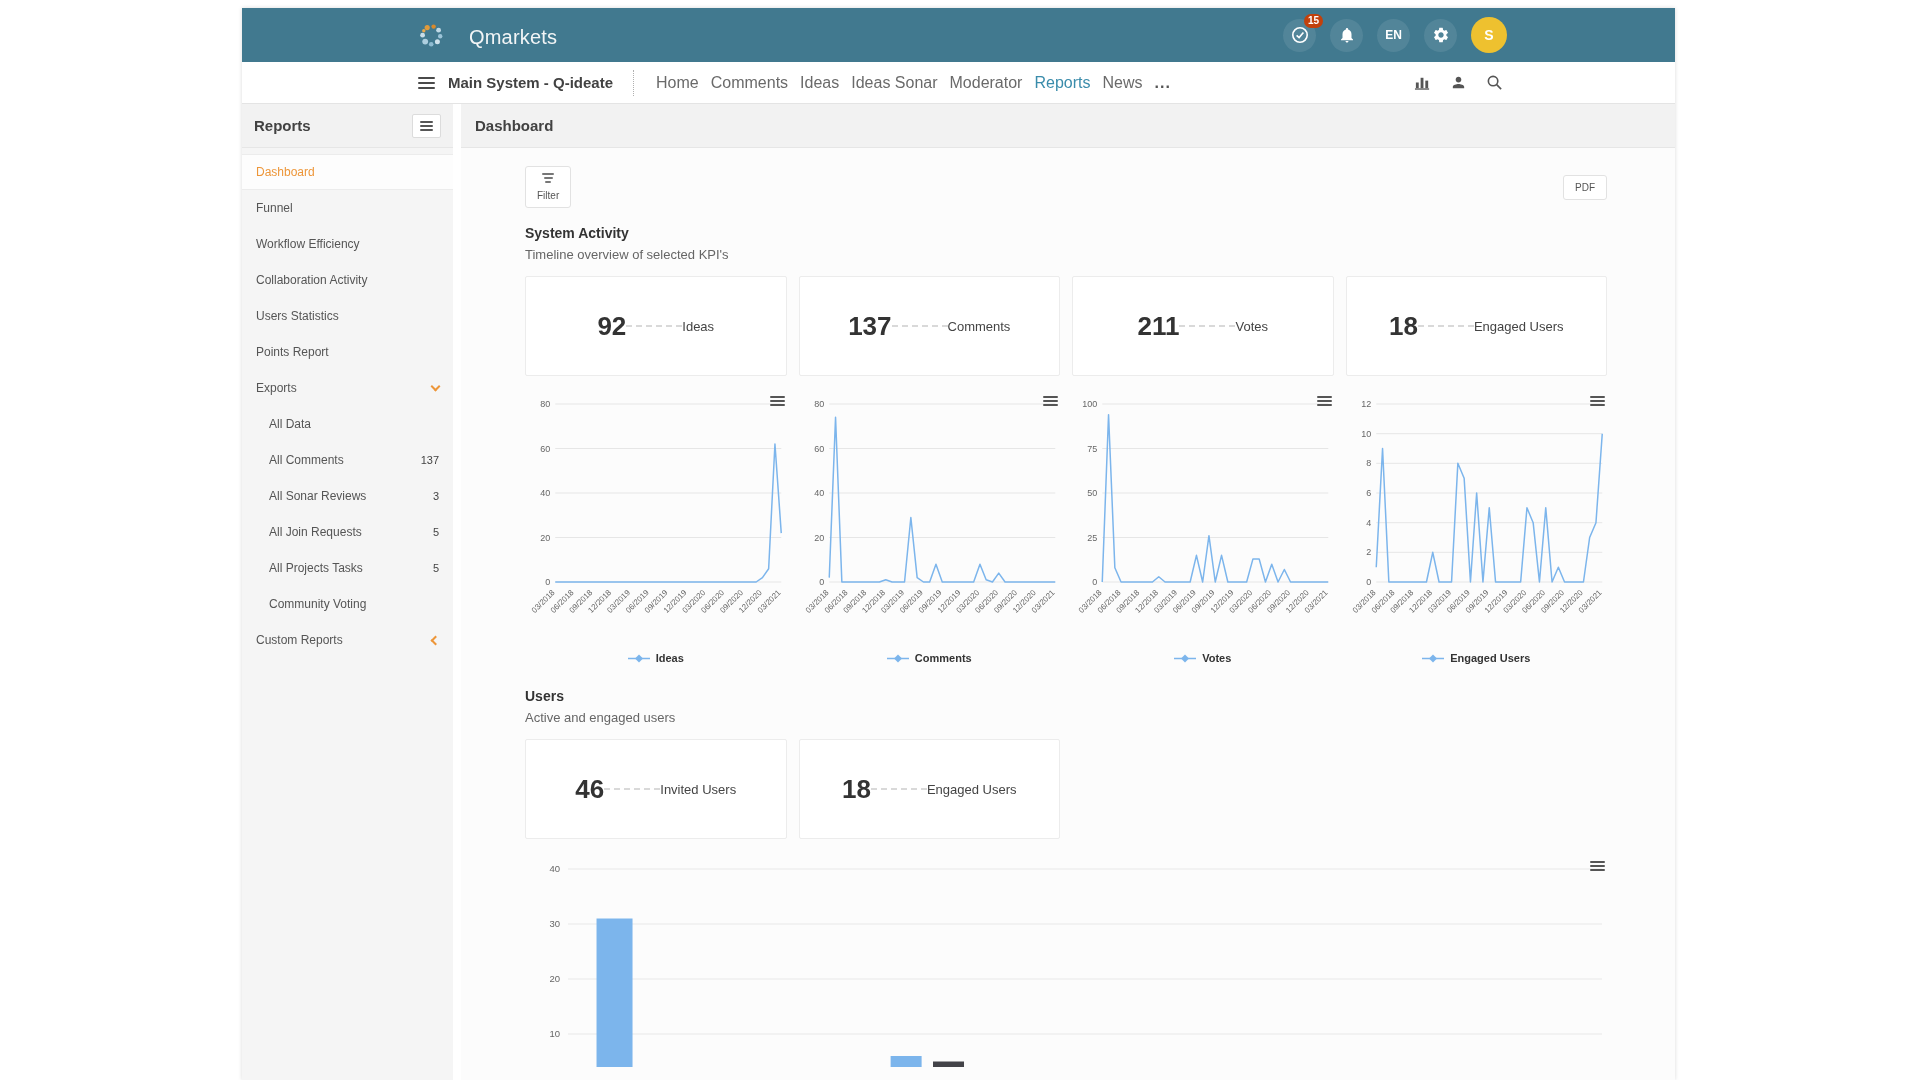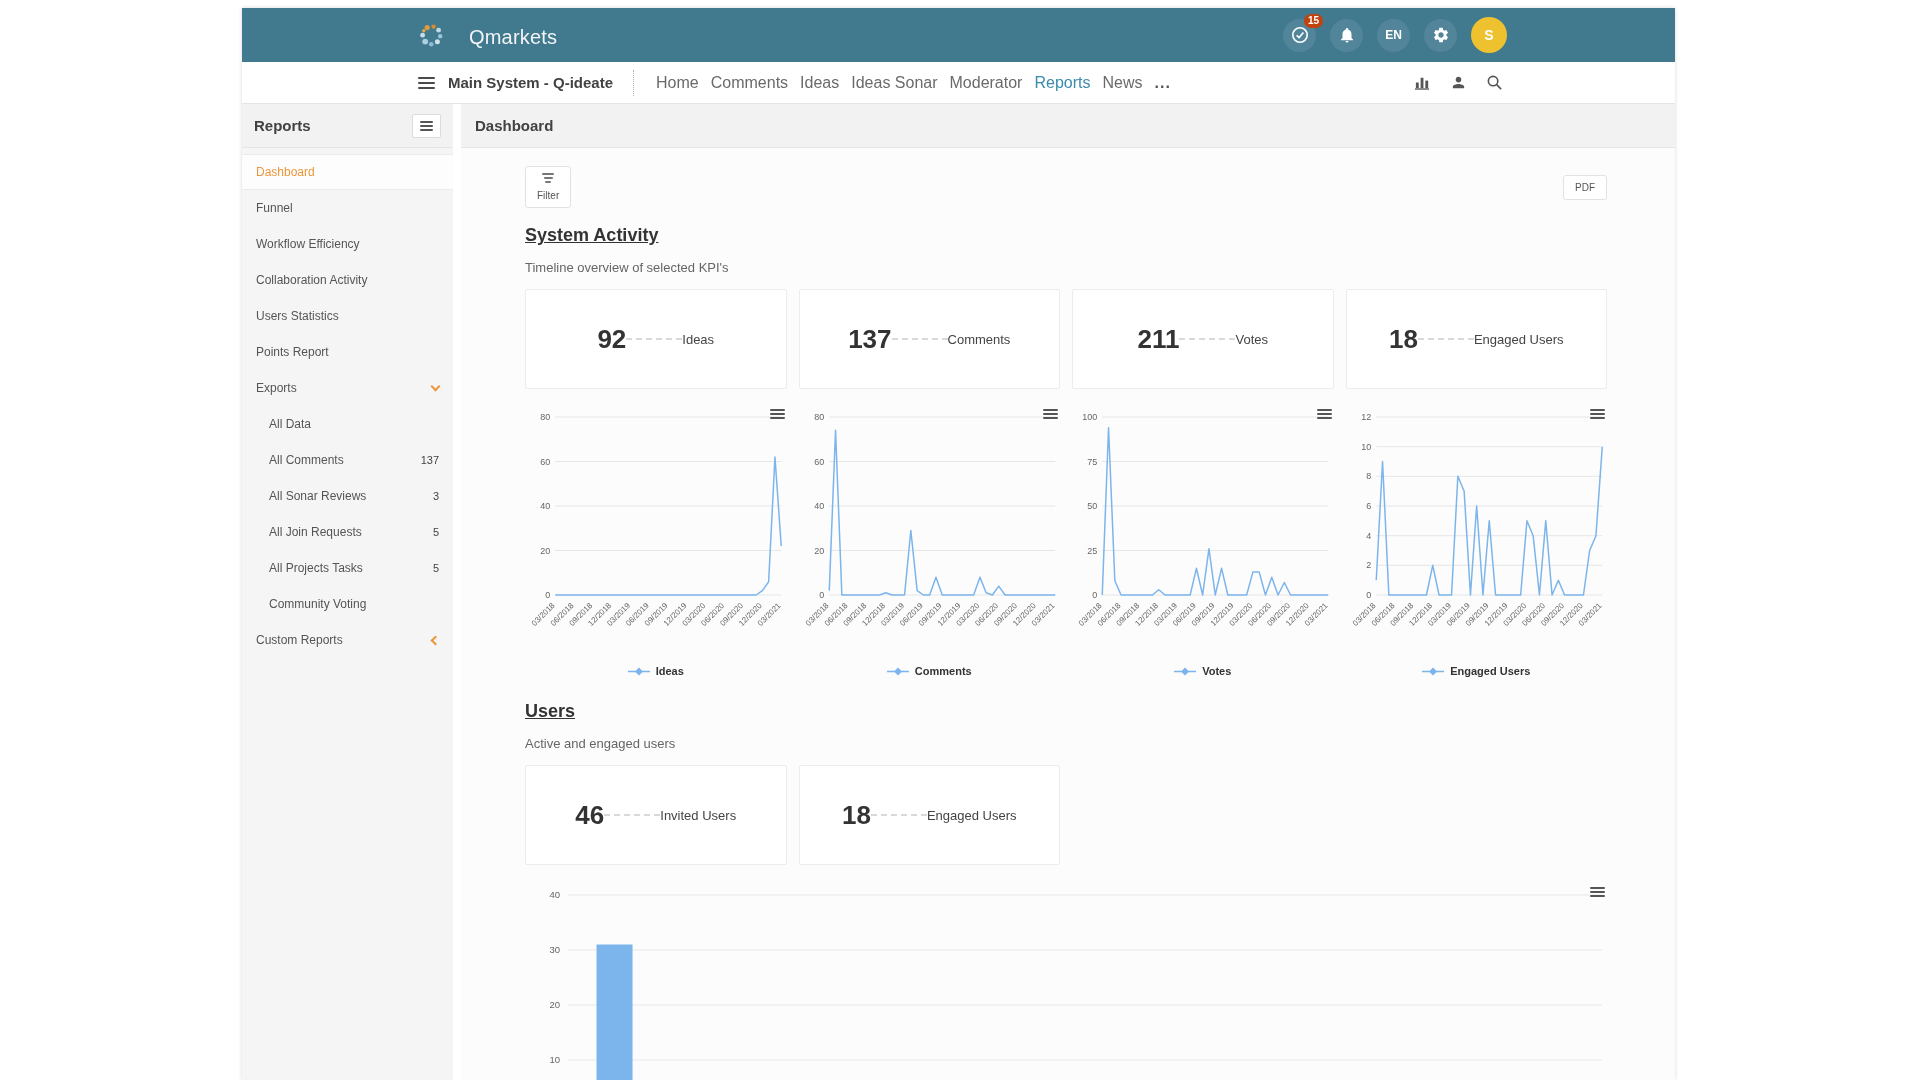--- a/index.html
+++ b/index.html
@@ -49,22 +49,22 @@
   .chev.down{transform:rotate(-45deg);margin-left:auto;margin-top:-4px;}
   .chev.left{transform:rotate(45deg);margin-left:auto;}
   
   .main-head{height:44px;background:#f2f2f2;border-bottom:1px solid #e6e6e6;display:flex;align-items:center;padding-left:14px;font-size:15px;font-weight:bold;color:#424242;flex:0 0 auto;}
   .content{flex:1;padding:18px 68px 0 64px;overflow:hidden;}
   .toolbar{display:flex;justify-content:space-between;align-items:center;}
   .btn{background:#fff;border:1px solid #e2e2e2;border-radius:3px;font-size:10px;color:#555;padding:6px 11px;display:flex;align-items:center;gap:7px;cursor:pointer;font-family:inherit;flex-direction:column;}
   .filter-icon{width:12px;height:10px;position:relative;display:inline-block;}
   .filter-icon i{position:absolute;left:0;height:2px;background:#777;border-radius:1px;}
   .filter-icon i:nth-child(1){top:0;width:12px}.filter-icon i:nth-child(2){top:4px;width:9px;left:1.5px}.filter-icon i:nth-child(3){top:8px;width:6px;left:3px}
-  .section-title{font-size:18px;font-weight:bold;color:#333;margin-top:17px;text-decoration:underline;}
-  .section-sub{font-size:13px;color:#666;margin-top:14px;}
+  .section-title{font-size:14px;font-weight:bold;color:#333;margin-top:17px;}
+  .section-sub{font-size:13px;color:#666;margin-top:6px;}
   .cards-row{display:flex;gap:12px;margin-top:14px;}
   .kpi-card{flex:0 0 calc(25% - 9px);height:100px;background:#fff;border:1px solid #ececec;border-radius:2px;display:flex;flex-direction:row;align-items:center;justify-content:center;}
   .kpi-value{font-size:26px;font-weight:bold;color:#333;}
   .kpi-dash{width:56px;border-top:2px dashed #d9d9d9;margin:5px 0 6px;}
   .kpi-label{font-size:13px;color:#444;}
   .charts-row{display:flex;gap:12px;margin-top:14px;}
   .mini-chart{flex:1;position:relative;min-width:0;}
   .hc-menu{position:absolute;top:6px;right:2px;width:15px;height:11px;cursor:pointer;}
   .hc-menu i{display:block;height:2px;background:#555;margin-bottom:2px;border-radius:1px;}
   .legend{display:flex;justify-content:center;align-items:center;gap:6px;font-size:11px;font-weight:bold;color:#333;margin-top:0px;}

